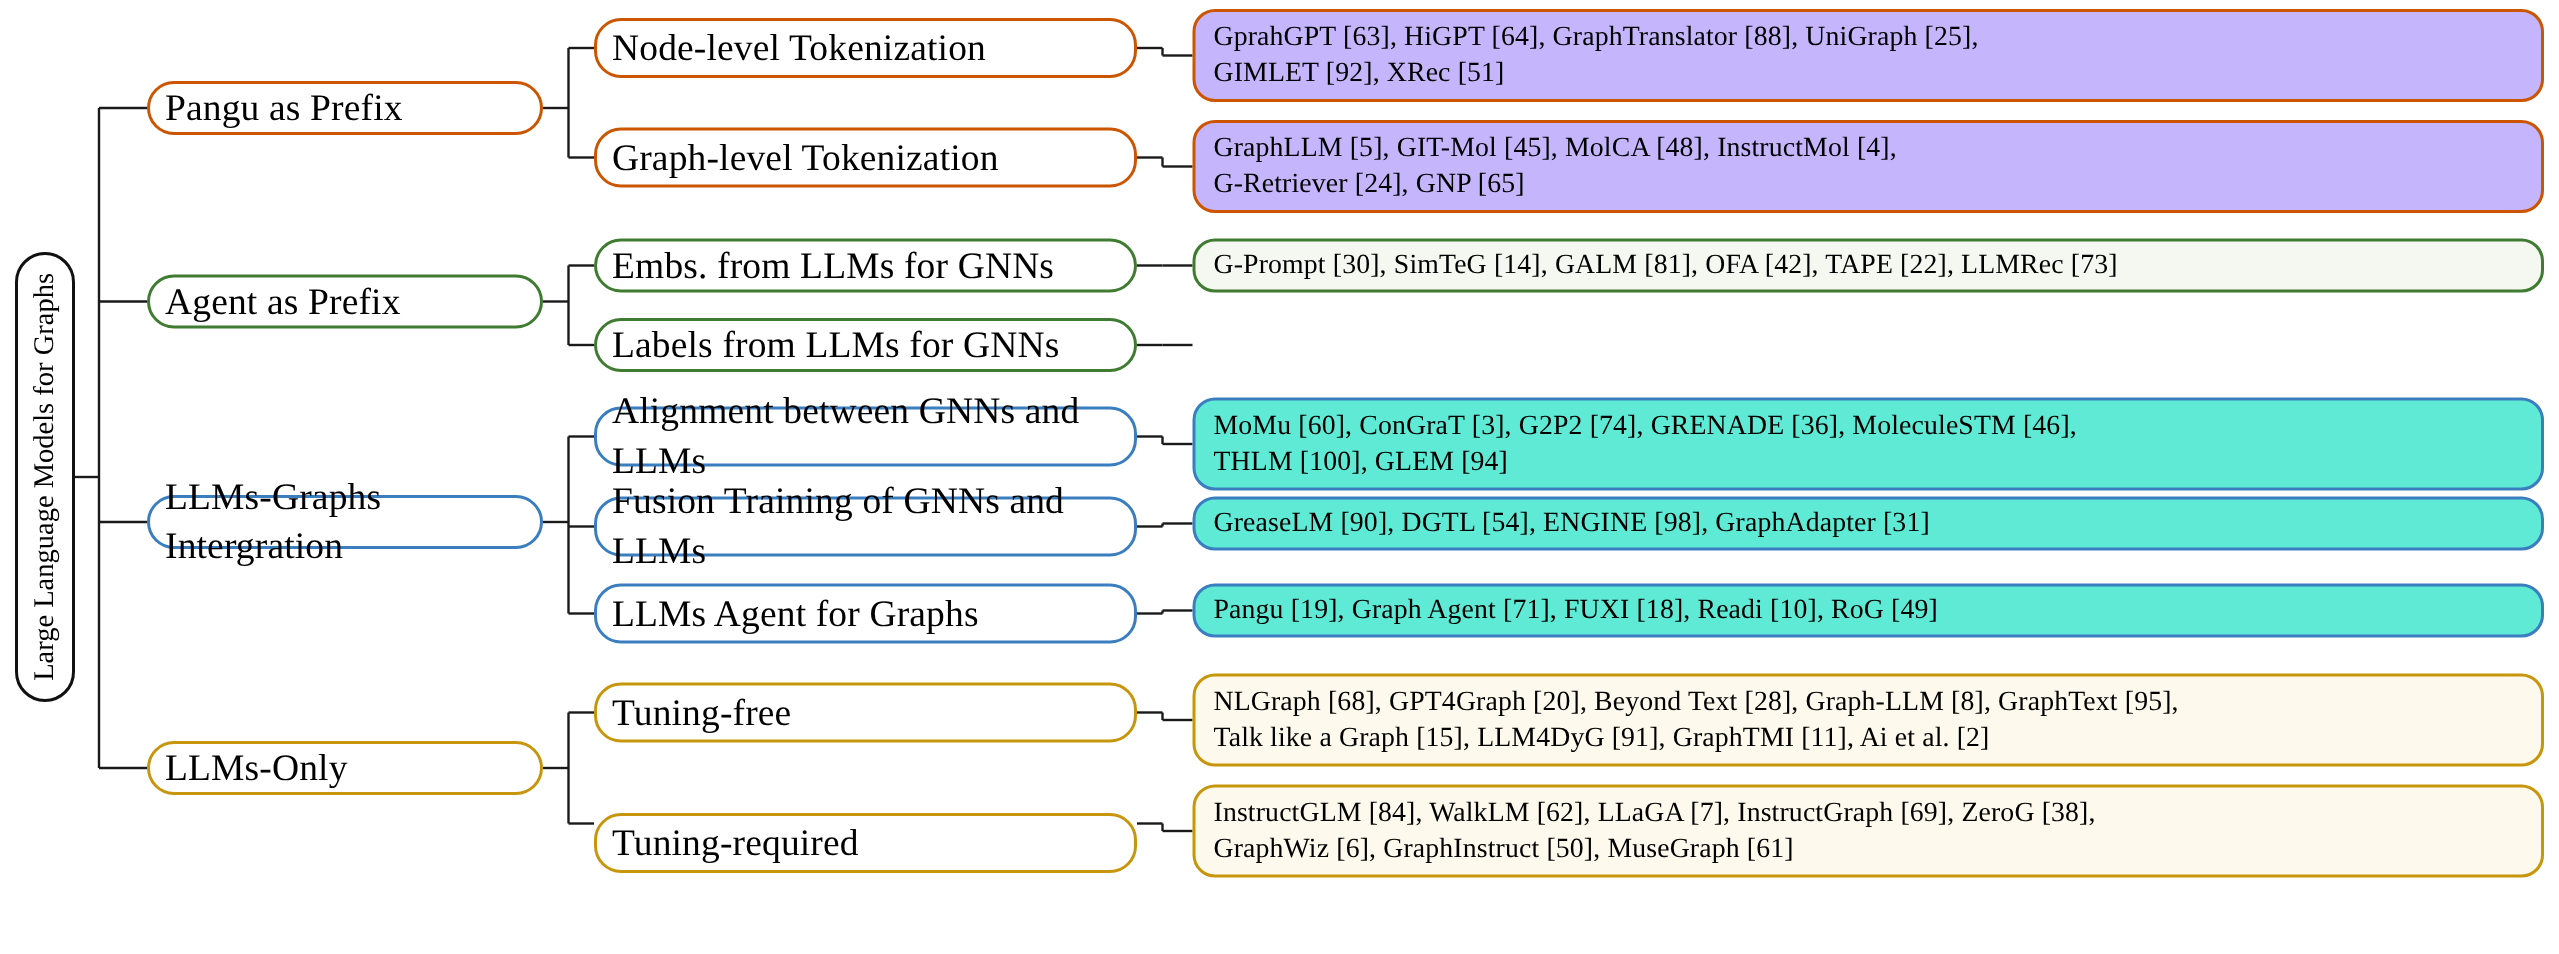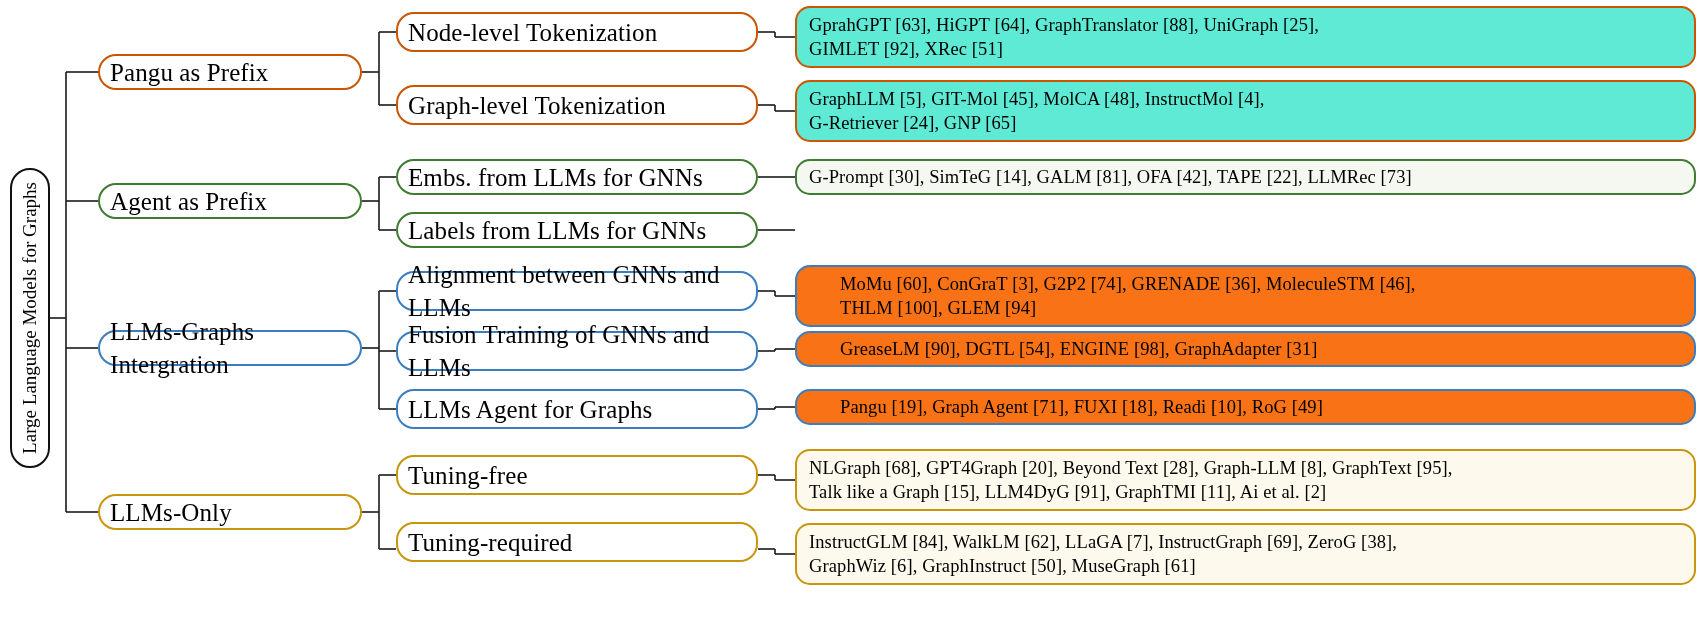--- a/index.html
+++ b/index.html
@@ -22,23 +22,23 @@
   
   .l2{left:396px;width:362px;border-radius:18px;}
   
   .l3{left:795px;width:901px;border-radius:15px;}
   .l3 .txt{font-size:18.5px;padding:0 12px;}
 
   .c-orange{border-color:#cc5500;}
   .c-green {border-color:#3f7c31;}
   .c-blue  {border-color:#3b7ec0;align-items:center;}
   .c-gold  {border-color:#c8960c;}
-  .l3.c-orange{background:#5eead4;}
+  .l3.c-orange{background:#c4b5fd;}
   .l3.c-green {background:#f4f8f1;}
-  .l3.c-blue  {background:#f97316;padding-left:31px;}
+  .l3.c-blue  {background:#5eead4;}
   .l3.c-gold  {background:#fdf9ec;}
 </style>
 </head>
 <body>
 
 <div id="canvas">
 
   <svg id="links" viewBox="0 0 1706 636" width="1706" height="636">
       <path d="M50 318 L66 318" stroke="#1a1a1a" stroke-width="1.6" fill="none"></path>
       <path d="M66 72 L66 512" stroke="#1a1a1a" stroke-width="1.6" fill="none"></path>
@@ -124,21 +124,21 @@
     </div>
   <div class="node l2 c-blue" style="top:331px;height:40px">
       <span class="txt">Fusion Training of GNNs and LLMs</span>
     </div>
   <div class="node l2 c-blue" style="top:389px;height:40px">
       <span class="txt">LLMs Agent for Graphs</span>
     </div>
   <div class="node l2 c-gold" style="top:455px;height:40px">
       <span class="txt">Tuning-free</span>
     </div>
-  <div class="node l2 c-gold" style="top:522px;height:40px">
+  <div class="node l2 c-gold" style="top:542px;height:40px">
       <span class="txt">Tuning-required</span>
     </div>
 
   <div class="node l3 c-orange" style="top:6px;height:62px">
       <span class="txt">GprahGPT [63], HiGPT [64], GraphTranslator [88], UniGraph [25],
 GIMLET [92], XRec [51]</span>
     </div>
   <div class="node l3 c-orange" style="top:80px;height:62px">
       <span class="txt">GraphLLM [5], GIT-Mol [45], MolCA [48], InstructMol [4],
 G-Retriever [24], GNP [65]</span>

